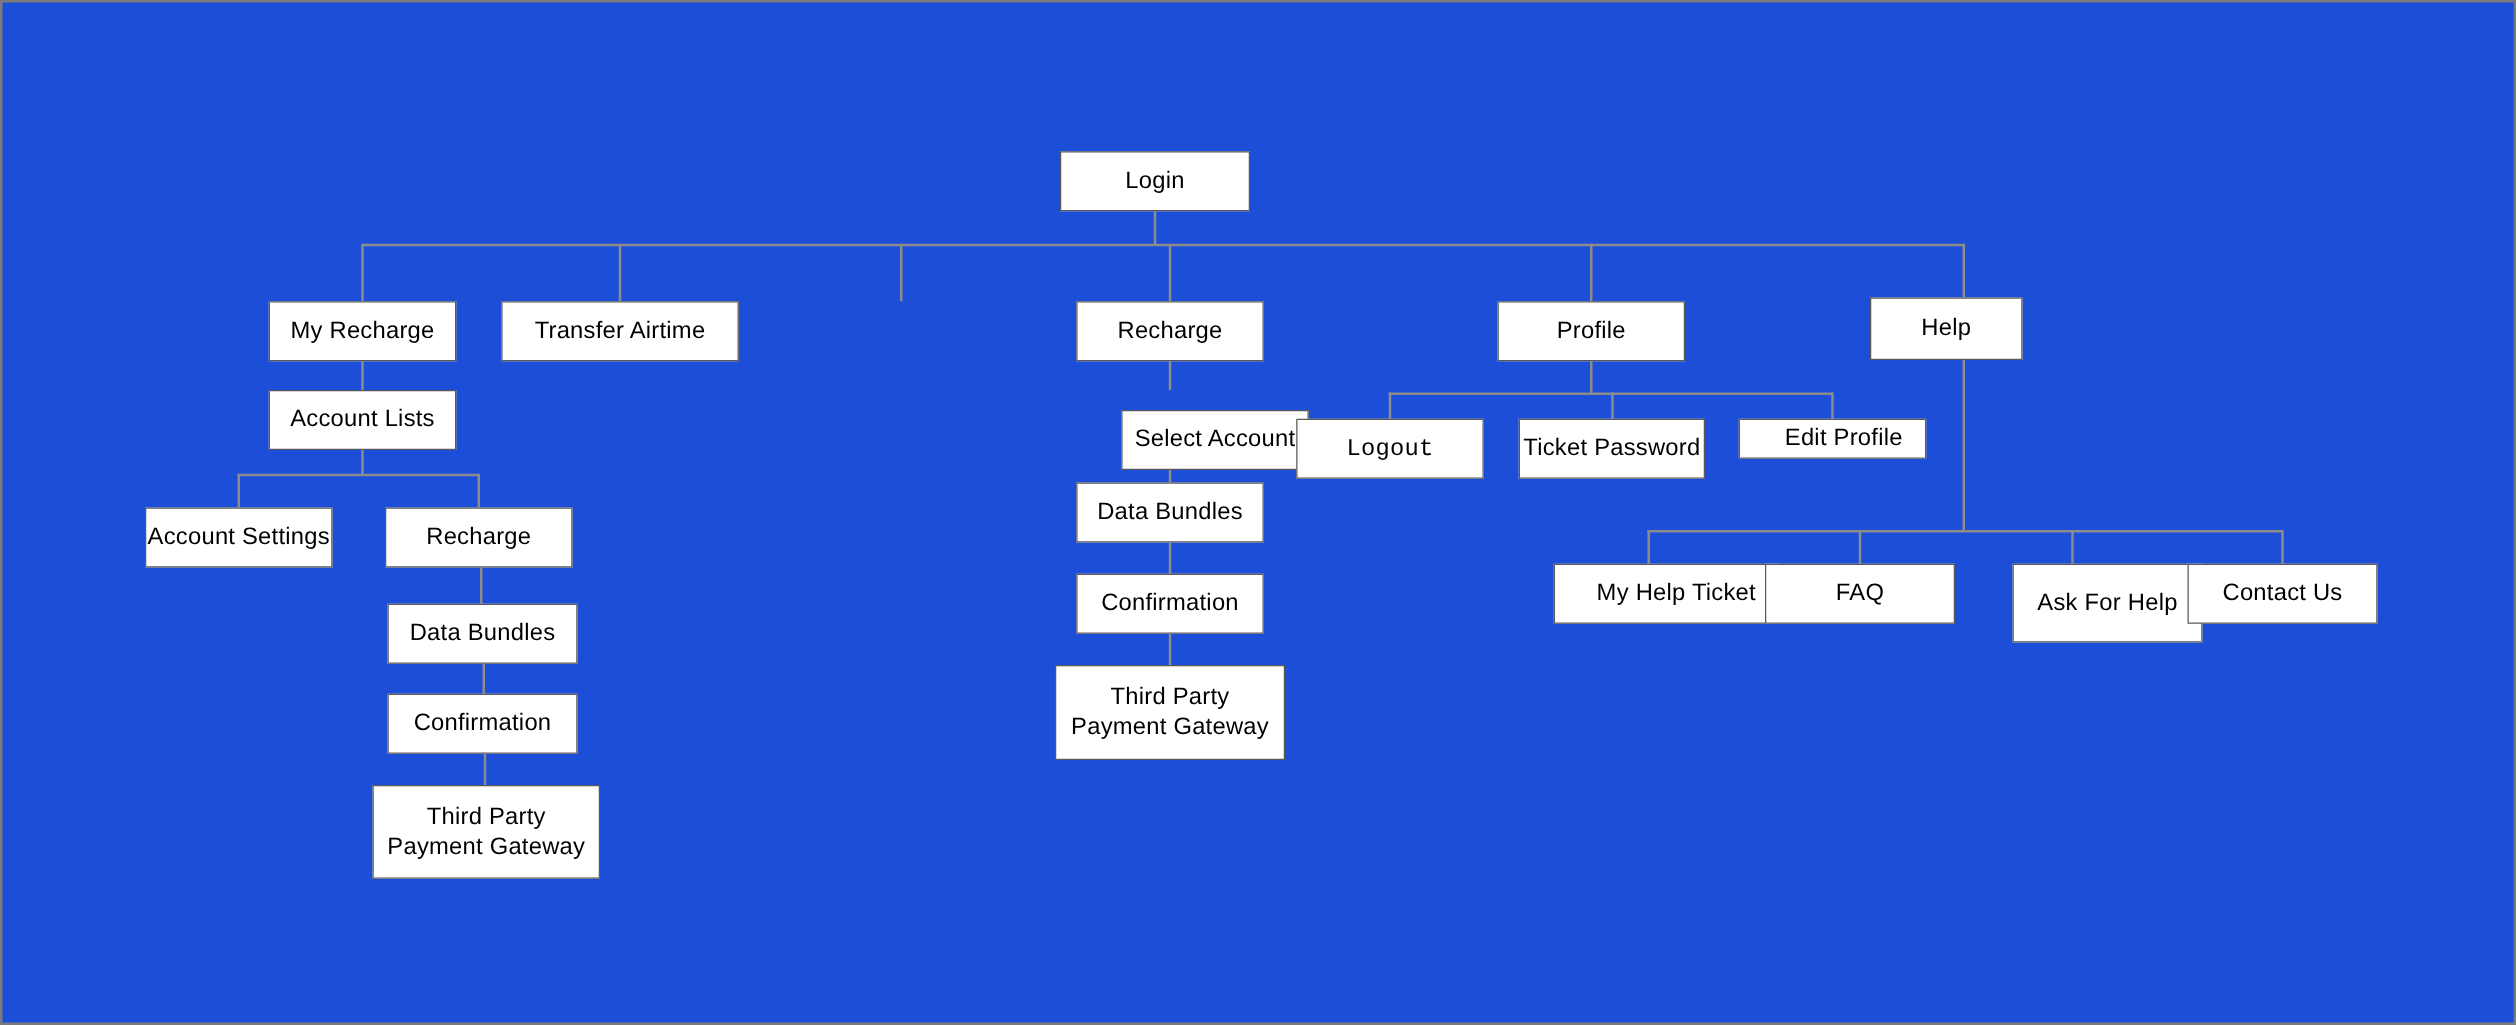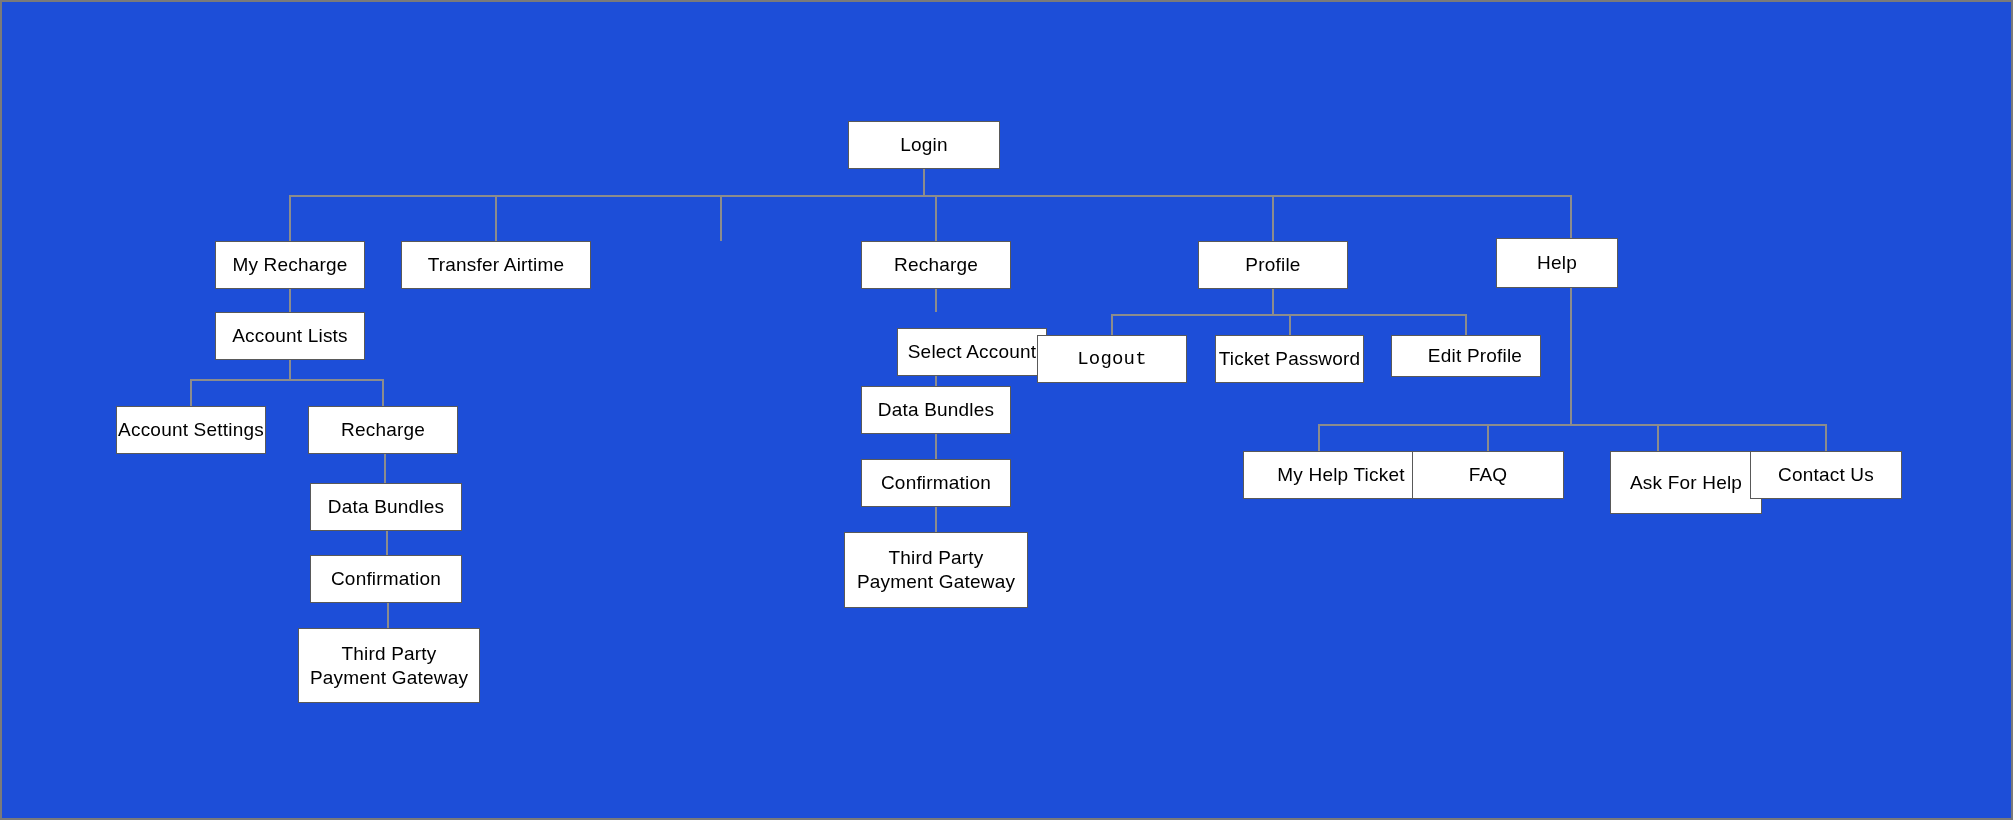--- a/index.html
+++ b/index.html
@@ -129,21 +129,21 @@
       <span>Third Party
 Payment Gateway</span>
     </div>
 
   <div class="node" style="left:1035px; top:333px; width:150px; height:48px;font-family:Liberation Mono, monospace;">
       <span>Logout</span>
     </div>
   <div class="node" style="left:1213px; top:333px; width:149px; height:48px;">
       <span>Ticket Password</span>
     </div>
-  <div class="node" style="left:1389px; top:333px; width:150px; height:42px;padding-left:18px;">
+  <div class="node" style="left:1389px; top:333px; width:150px; height:32px;padding-left:18px;">
       <span>Edit Profile</span>
     </div>
 
   <div class="node" style="left:1241px; top:449px; width:180px; height:48px;padding-left:16px;">
       <span>My Help Ticket</span>
     </div>
   <div class="node" style="left:1410px; top:449px; width:152px; height:48px;">
       <span>FAQ</span>
     </div>
   <div class="node" style="left:1608px; top:449px; width:152px; height:63px;">

